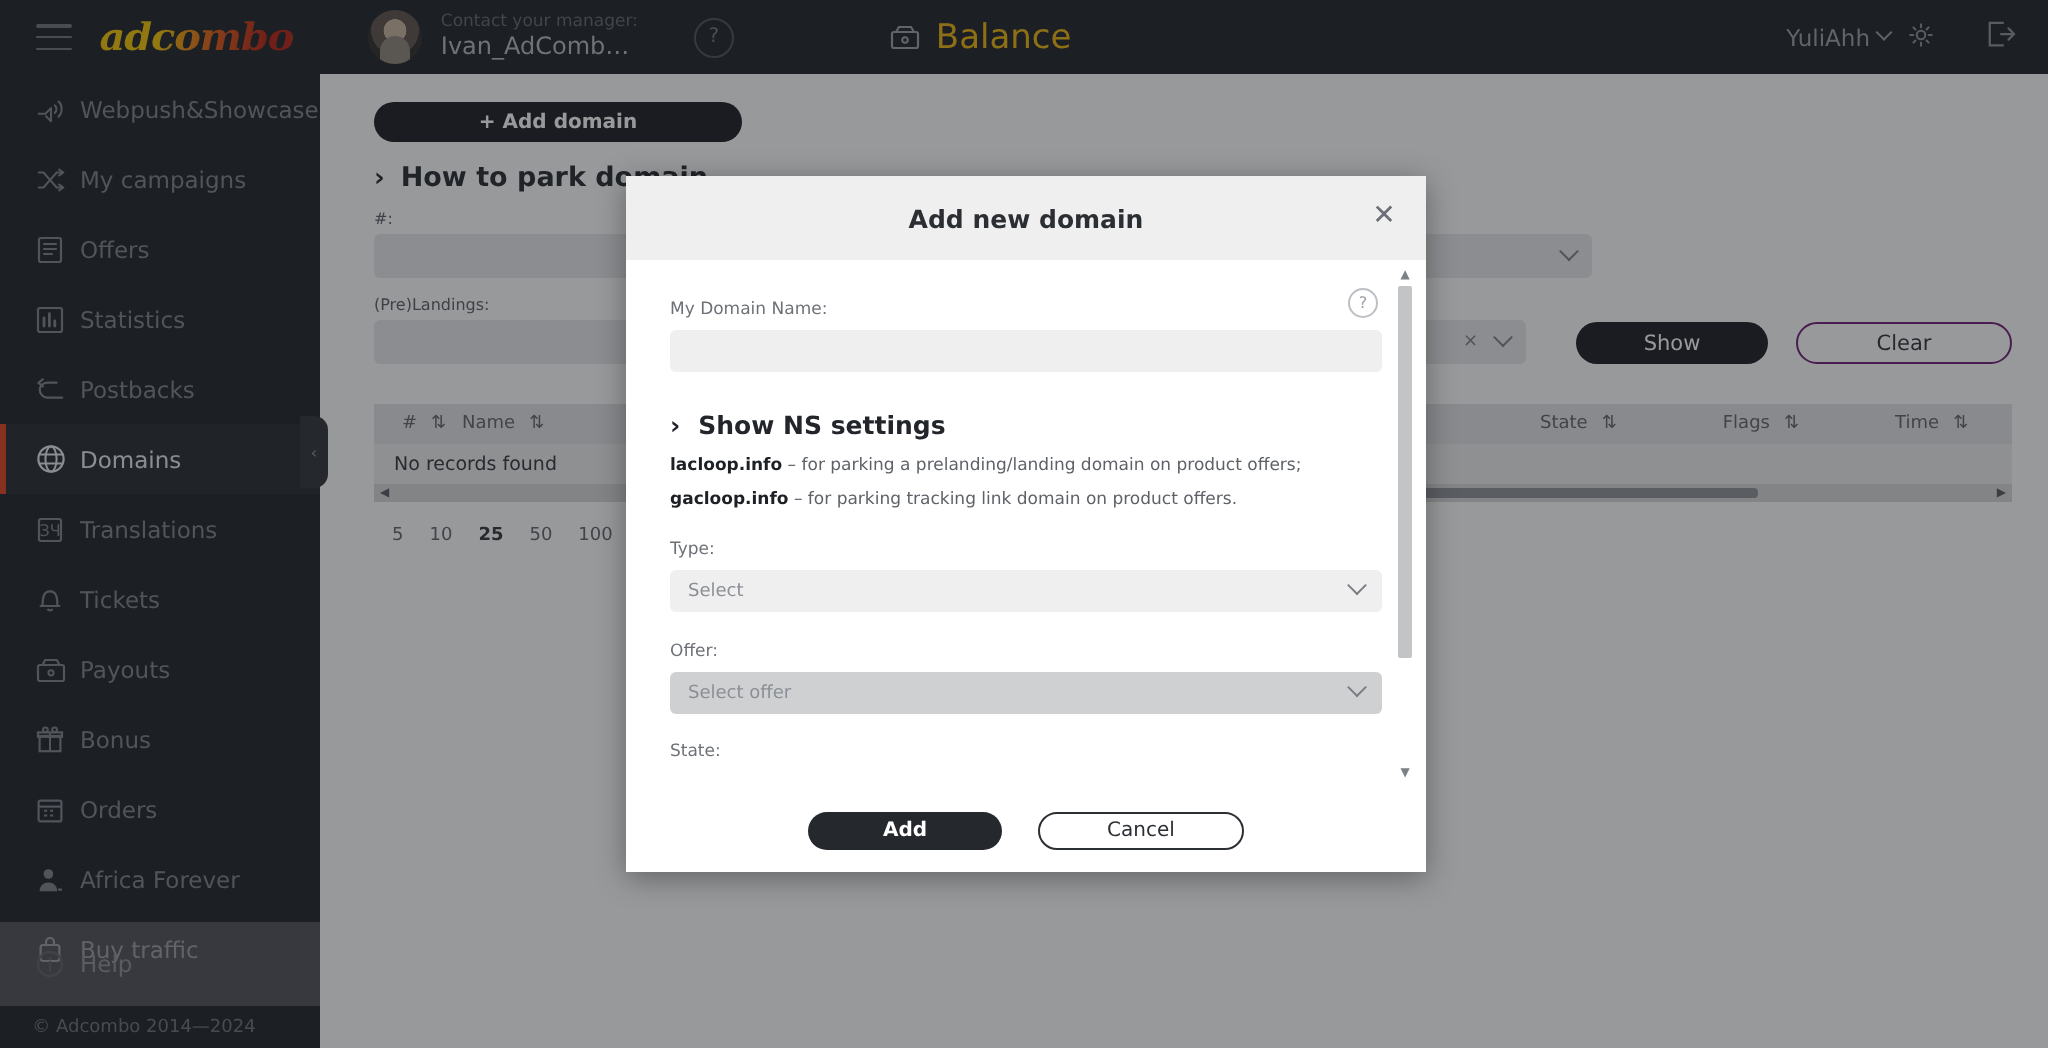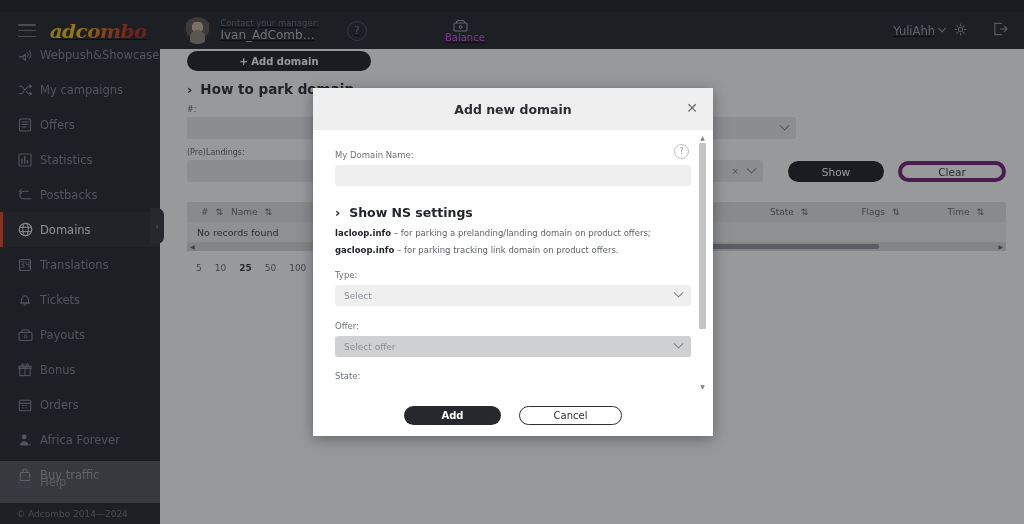--- a/index.html
+++ b/index.html
@@ -6,22 +6,22 @@
   html, body {
     width: 1024px; height: 524px;
     overflow: hidden;
     font-family: "DejaVu Sans", "Liberation Sans", sans-serif;
     background: #16181c;
   }
   #app { position: relative; width: 1024px; height: 524px; }
 
   
   .topbar {
-    position: absolute; top: 12px; left: 0; width: 1024px; height: 37px;
-    background: #1b1e23; display: flex; align-items: center; z-index: 5; text-decoration: underline;
+    position: absolute; top: 0; left: 0; width: 1024px; height: 37px;
+    background: #1b1e23; display: flex; align-items: center; z-index: 5;
   }
   .burger { width: 18px; height: 13px; margin-left: 18px; margin-right: 16px;
             display: flex; flex-direction: column; justify-content: space-between; }
   .burger i { display: block; height: 1.5px; background: #6d7177; border-radius: 1px; }
   .logo { font-family: "DejaVu Serif", serif; font-style: italic; font-weight: bold;
           font-size: 19px; letter-spacing: -0.5px;
           background: linear-gradient(100deg,#f2c200 0%,#f2c200 32%,#e05a10 58%,#b8200f 85%);
           -webkit-background-clip: text; background-clip: text; color: transparent;
           transform: scaleX(1.05); }
   .mgr { display: flex; align-items: center; margin-left: 40px; }
@@ -29,21 +29,21 @@
             background: radial-gradient(circle at 50% 38%, #c7b39c 0 26%, #5c5146 27% 55%, #2e2a27 56% 100%);
             position: relative; flex: 0 0 auto; }
   .avatar::after { content:""; position:absolute; left:6px; top:13px; width:15px; height:15px;
             border-radius:50% 50% 0 0; background:#8d8377; }
   .mgr-txt { margin-left: 9px; line-height: 1.18; }
   .mgr-l1 { font-size: 8.5px; color: #60656d; }
   .mgr-l2 { font-size: 12px; color: #b3b7bd; }
   .qmark { width: 20px; height: 20px; border-radius: 50%; border: 1px solid #4a4f57;
            color: #70757d; font-size: 10px; display: flex; align-items: center;
            justify-content: center; margin-left: 28px; }
-  .balance { display: flex; align-items: center; margin-left: 78px; color: #d946ef; font-size: 10px; flex-direction: column; }
+  .balance { display: flex; align-items: center; margin-left: 78px; color: #eab308; font-size: 17px; }
   .balance svg { margin-right: 8px; }
   .topright { margin-left: auto; display: flex; align-items: center; margin-right: 16px; }
   .user { color: #9a9ea6; font-size: 11.5px; display: flex; align-items: center; }
   .caret { display:inline-block; margin-left:4px; width:6px; height:6px;
            border-right:1.3px solid #9a9ea6; border-bottom:1.3px solid #9a9ea6;
            transform: rotate(45deg) translate(-2px,-2px); }
   .gear { margin-left: 9px; }
   .logout { margin-left: 26px; }
 
   
@@ -81,21 +81,21 @@
   .flbl { font-size: 8px; color: #585c62; margin: 0 0 3px 9px; }
   .finput { height: 22px; background: #e9e9ea; border-radius: 3px; margin: 0 0 9px 9px;
           display: flex; align-items: center; justify-content: flex-end; padding-right: 8px; }
   .chev-sm { width: 7px; height: 7px; border-right: 1.4px solid #7a7e84;
           border-bottom: 1.4px solid #7a7e84; transform: rotate(45deg) translate(-2px,-2px); }
   .x-sm { color: #7a7e84; font-size: 9px; margin-right: 9px; }
   .row-ctl { display: flex; align-items: flex-end; }
   .btn-pill-dark { width: 96px; height: 21px; border-radius: 11px; background: #17191e;
           color: #fff; font-size: 10.5px; display: flex; align-items: center; justify-content: center; }
   .btn-pill-light { width: 108px; height: 21px; border-radius: 11px; background: #fff;
-          border: 4px solid #701a75; color: #2c2f34; font-size: 10.5px;
+          border: 1px solid #701a75; color: #2c2f34; font-size: 10.5px;
           display: flex; align-items: center; justify-content: center; }
   .thead { display: flex; align-items: center; height: 20px; font-size: 9px; color: #5e6268;
           background: #e4e4e5; margin-left: 9px; }
   .th { display: flex; align-items: center; gap: 7px; }
   .tbody { height: 20px; background: #efefef; margin-left: 9px; display: flex;
           align-items: center; font-size: 9.5px; color: #303338; padding-left: 10px; }
   .hscroll { margin-left: 9px; height: 9px; background: #d8d8d9; display: flex;
           align-items: center; justify-content: space-between; padding: 0 3px; }
   .hscroll .thumb { height: 5px; background: #8c9096; border-radius: 2px; }
   .hscroll .ar { font-size: 6px; color: #55585d; }

